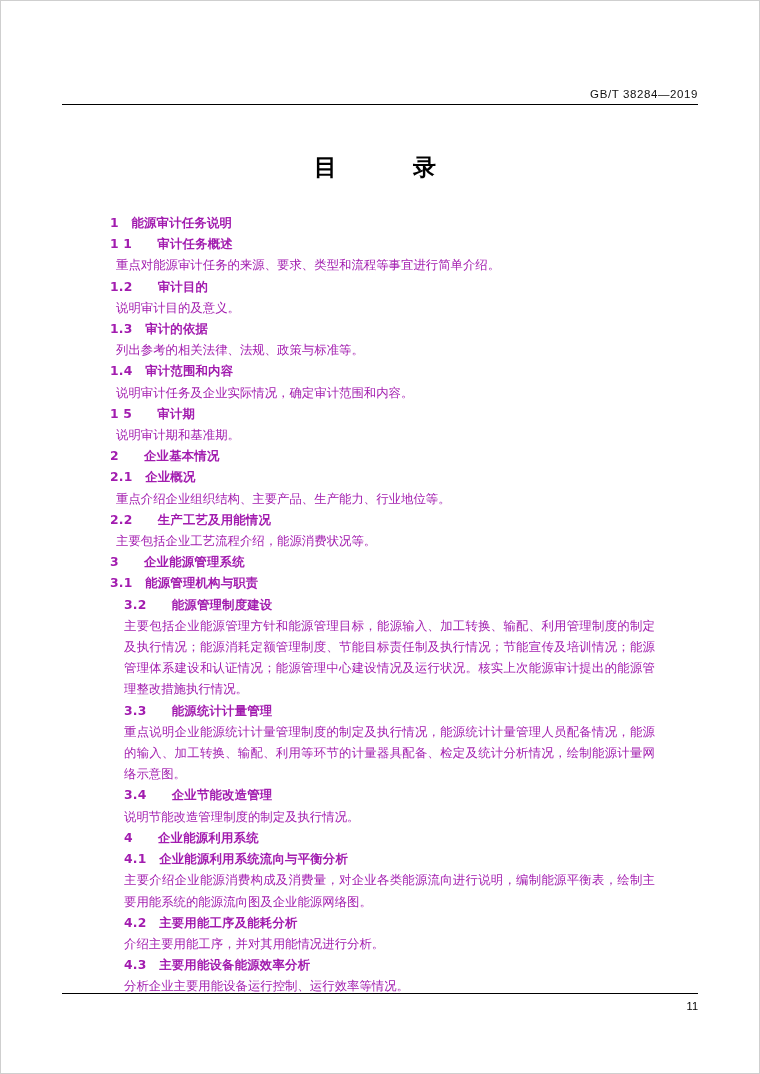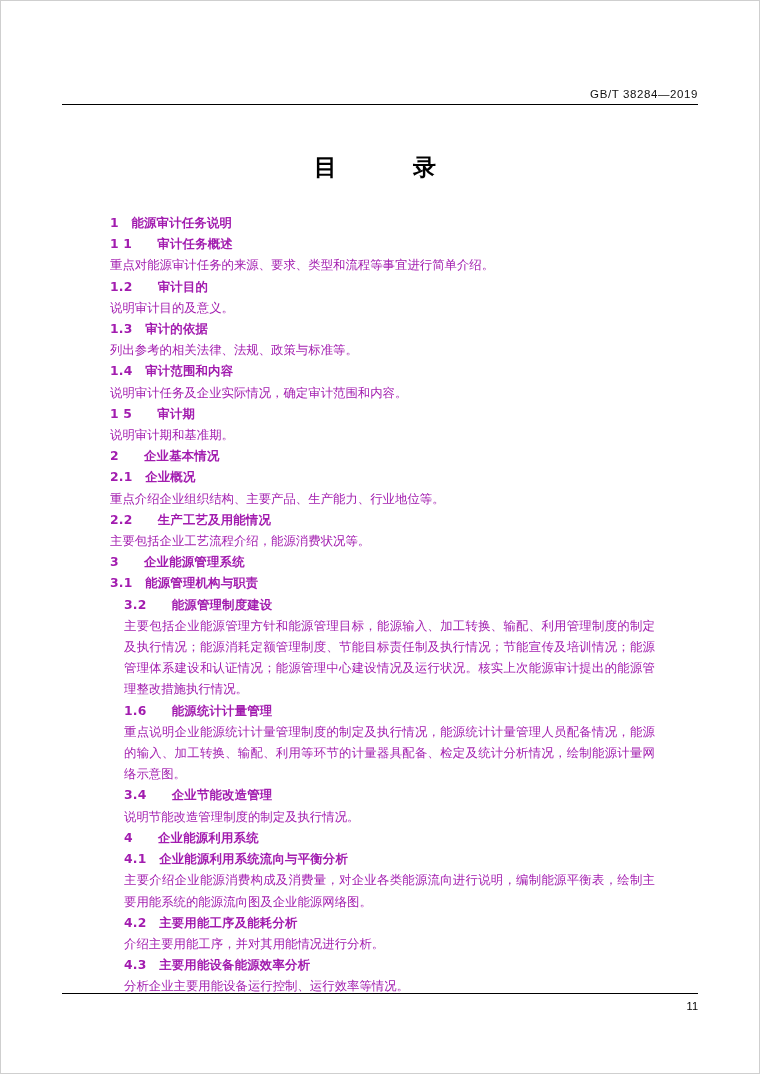--- a/index.html
+++ b/index.html
@@ -66,21 +66,21 @@
   }
   .head {
     font-weight: bold;
     letter-spacing: 0.2px;
   }
   .plain {
     font-weight: normal;
   }
   .ind0 { margin-left: 0px; }
   .ind1 { margin-left: 0px; }
-  .ind-txt { margin-left: 0px; }
+  .ind-txt { margin-left: 6px; }
   .ind-head2 { margin-left: 14px; }
   .ind-body2 { margin-left: 14px; }
   .page-num {
     position: absolute;
     bottom: 62px;
     right: 62px;
     font-size: 11px;
     font-family: "Liberation Sans", sans-serif;
   }
   .rule-bottom {
@@ -124,21 +124,21 @@
       <div class="line plain ind-txt">说明审计期和基准期。</div>
       <div class="line head ind0">2　　企业基本情况</div>
       <div class="line head ind1">2.1　企业概况</div>
       <div class="line plain ind-txt">重点介绍企业组织结构、主要产品、生产能力、行业地位等。</div>
       <div class="line head ind1">2.2　　生产工艺及用能情况</div>
       <div class="line plain ind-txt">主要包括企业工艺流程介绍，能源消费状况等。</div>
       <div class="line head ind0">3　　企业能源管理系统</div>
       <div class="line head ind1">3.1　能源管理机构与职责</div>
       <div class="line head ind-head2">3.2　　能源管理制度建设</div>
       <div class="line plain ind-body2">主要包括企业能源管理方针和能源管理目标，能源输入、加工转换、输配、利用管理制度的制定及执行情况；能源消耗定额管理制度、节能目标责任制及执行情况；节能宣传及培训情况；能源管理体系建设和认证情况；能源管理中心建设情况及运行状况。核实上次能源审计提出的能源管理整改措施执行情况。</div>
-      <div class="line head ind-head2">1.6　　能源统计计量管理</div>
+      <div class="line head ind-head2">3.3　　能源统计计量管理</div>
       <div class="line plain ind-body2">重点说明企业能源统计计量管理制度的制定及执行情况，能源统计计量管理人员配备情况，能源的输入、加工转换、输配、利用等环节的计量器具配备、检定及统计分析情况，绘制能源计量网络示意图。</div>
       <div class="line head ind-head2">3.4　　企业节能改造管理</div>
       <div class="line plain ind-body2">说明节能改造管理制度的制定及执行情况。</div>
       <div class="line head ind-head2">4　　企业能源利用系统</div>
       <div class="line head ind-head2">4.1　企业能源利用系统流向与平衡分析</div>
       <div class="line plain ind-body2">主要介绍企业能源消费构成及消费量，对企业各类能源流向进行说明，编制能源平衡表，绘制主要用能系统的能源流向图及企业能源网络图。</div>
       <div class="line head ind-head2">4.2　主要用能工序及能耗分析</div>
       <div class="line plain ind-body2">介绍主要用能工序，并对其用能情况进行分析。</div>
       <div class="line head ind-head2">4.3　主要用能设备能源效率分析</div>
       <div class="line plain ind-body2">分析企业主要用能设备运行控制、运行效率等情况。</div>

